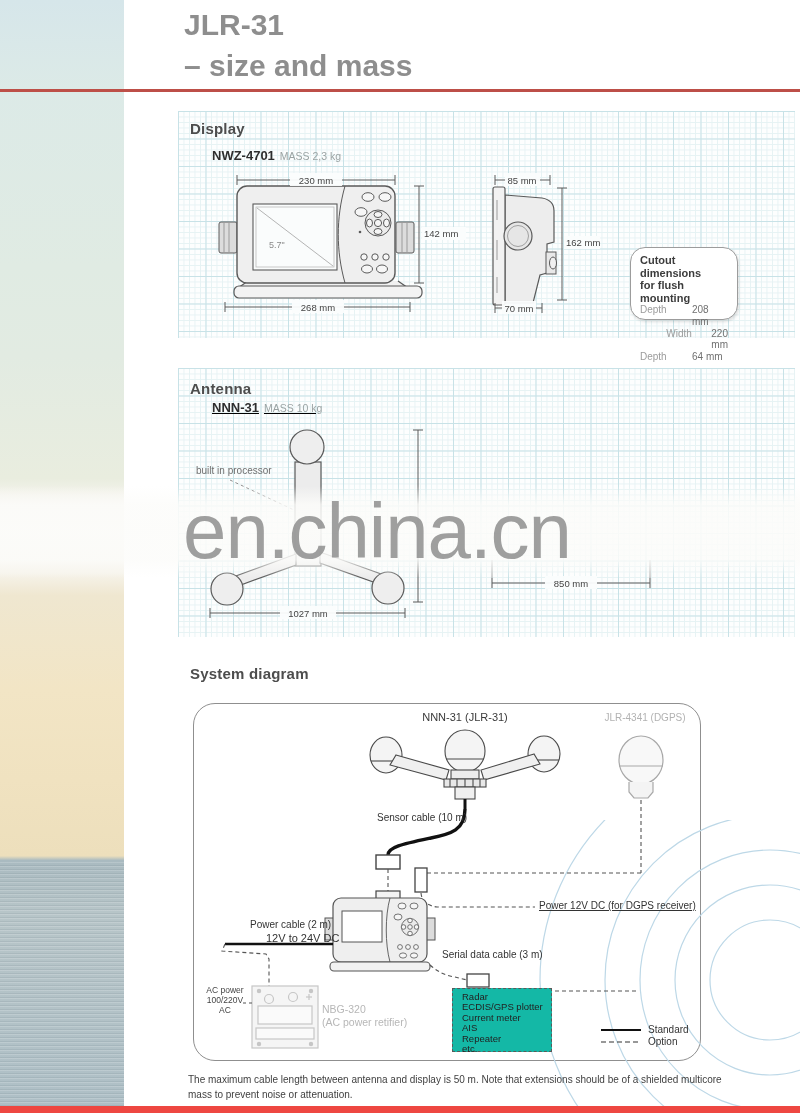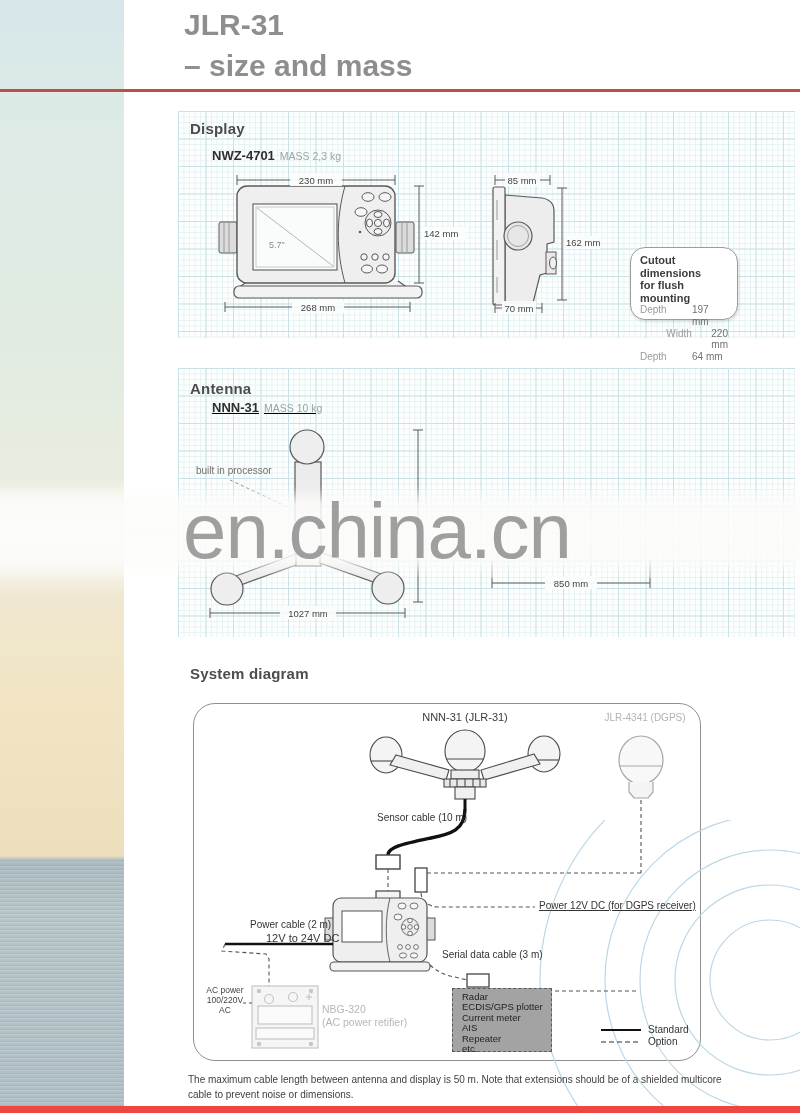--- a/index.html
+++ b/index.html
@@ -143,21 +143,21 @@
         <rect class="dimbg" x="22" y="136" width="34" height="13"></rect>
         <text class="dimtext" x="39" y="147" text-anchor="middle">70 mm</text>
       </g>
     </svg>
 
     <div class="abs" style="left:420px;top:136px;width:108px;height:73px;background:#ffffff;border:1.5px solid #9c9c9c;border-radius:15px;box-shadow:1px 2px 3px rgba(0,0,0,0.12);padding:6px 9px;box-sizing:border-box;margin-left:32px;">
       <div style="font-size:11px;font-weight:bold;color:#3c3c3c;line-height:12.5px;">Cutout dimensions</div>
       <div style="font-size:11px;font-weight:bold;color:#3c3c3c;line-height:12.5px;">for flush mounting</div>
       <div style="display:flex;font-size:10px;line-height:11.8px;">
         <span style="width:52px;color:#9b9b9b;">Depth</span>
-        <span style="color:#707070;">197 mm</span>
+        <span style="color:#707070;">208 mm</span>
       </div>
       <div style="display:flex;font-size:10px;line-height:11.8px;text-align:right;">
         <span style="width:52px;color:#9b9b9b;">Width</span>
         <span style="color:#707070;">220 mm</span>
       </div>
       <div style="display:flex;font-size:10px;line-height:11.8px;align-items:center;">
         <span style="width:52px;color:#9b9b9b;">Depth</span>
         <span style="color:#707070;">64 mm</span>
       </div>
     </div>
@@ -217,21 +217,21 @@
   <svg class="abs" style="left:450px;top:820px;" width="350" height="293" viewBox="0 0 350 293">
     <g fill="none" stroke="#bdd8e7" stroke-width="1.2">
       <circle cx="320" cy="160" r="60"></circle>
       <circle cx="320" cy="160" r="95"></circle>
       <circle cx="320" cy="160" r="130"></circle>
       <circle cx="320" cy="160" r="165"></circle>
       <circle cx="320" cy="160" r="230"></circle>
     </g>
   </svg>
 
-  <div class="abs" style="left:452px;top:988px;width:100px;height:64px;border:1.3px dashed #5a5a5a;background:#a3a3a3;box-sizing:border-box;padding-top:3px;">
+  <div class="abs" style="left:452px;top:988px;width:100px;height:64px;border:1.3px dashed #5a5a5a;background:#14b8a6;box-sizing:border-box;padding-top:3px;">
     <div class="devrow">Radar</div>
     <div class="devrow">ECDIS/GPS plotter</div>
     <div class="devrow">Current meter</div>
     <div class="devrow">AIS</div>
     <div class="devrow">Repeater</div>
     <div class="devrow">etc.</div>
   </div>
 
   <svg class="abs" style="left:193px;top:703px;" width="508" height="358" viewBox="0 0 508 358">
 
@@ -335,17 +335,17 @@
   <div class="abs" style="left:200px;top:985px;width:50px;text-align:center;font-size:8.5px;line-height:10px;color:#444;">
     <div>AC power</div>
     <div>100/220V AC</div>
   </div>
   <div class="abs lbl graylbl" style="left:322px;top:1003px;font-size:10.5px;color:#b7b7b7;">NBG-320</div>
   <div class="abs lbl graylbl" style="left:322px;top:1016px;font-size:10.5px;color:#b7b7b7;">(AC power retifier)</div>
   <div class="abs lbl" style="left:648px;top:1024px;">Standard</div>
   <div class="abs lbl" style="left:648px;top:1036px;">Option</div>
 
   <div class="abs footer-line" style="left:188px;top:1072px;">The maximum cable length between antenna and display is 50 m. Note that extensions should be of a shielded multicore</div>
-  <div class="abs footer-line" style="left:188px;top:1087px;">cable to prevent noise or dimensions.</div>
+  <div class="abs footer-line" style="left:188px;top:1087px;">mass to prevent noise or attenuation.</div>
 
   <div class="abs" style="left:0;top:1106px;width:800px;height:7px;background:#ee4741;"></div>
 
 </div>
 
 </body></html>

